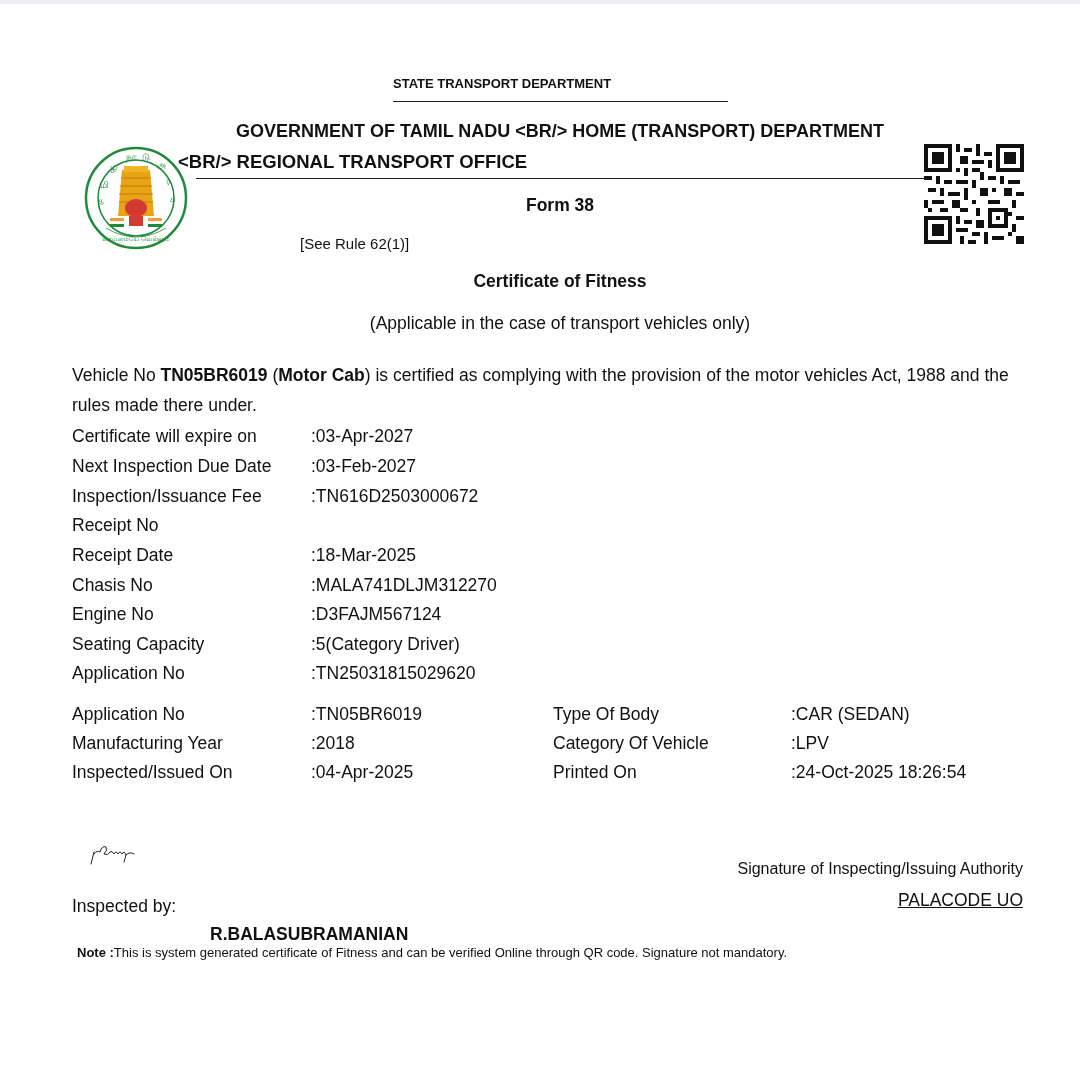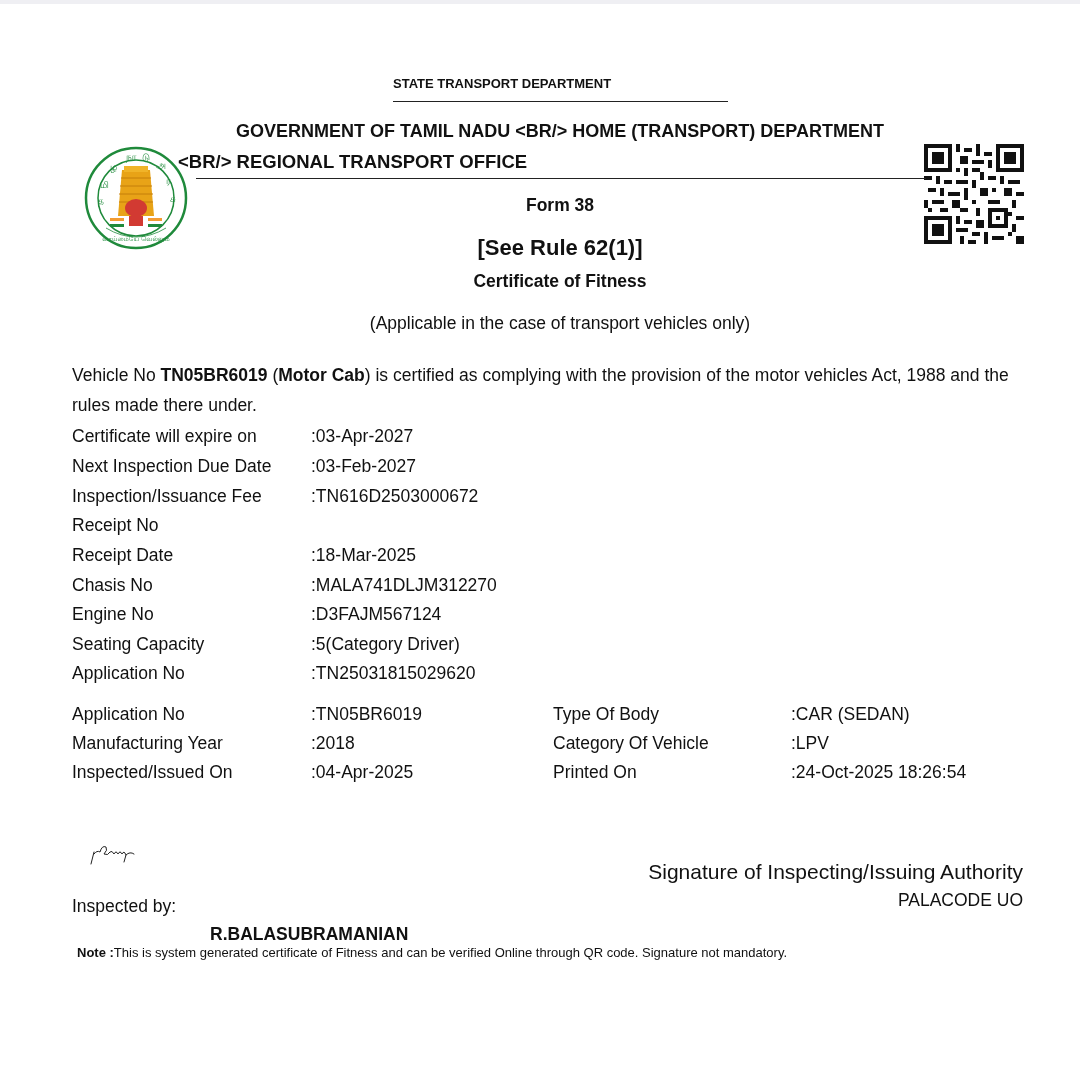--- a/index.html
+++ b/index.html
@@ -11,40 +11,40 @@
   .abs { position: absolute; }
 
   .state-title { left: 393px; top: 76px; font-size: 13px; font-weight: bold; letter-spacing: 0; }
   .state-underline { left: 393px; top: 101px; width: 335px; height: 1px; background: #222; }
 
   .gov-line1 { left: 190px; top: 121px; width: 740px; font-size: 18px; font-weight: bold; text-align: center; }
   .gov-line2 { left: 178px; top: 151px; width: 740px; font-size: 18.5px; font-weight: bold; text-align: left; }
   .gov-rule { left: 196px; top: 178px; width: 730px; height: 1px; background: #222; }
 
   .form-no { left: 300px; top: 195px; width: 520px; font-size: 17.5px; font-weight: bold; text-align: center; }
-  .rule { left: 300px; top: 235px; width: 520px; font-size: 22px; font-weight: bold; text-align: center; }
+  .rule { left: 300px; top: 235px; width: 520px; font-size: 15px; font-weight: normal; }
   .cert-title { left: 300px; top: 271px; width: 520px; font-size: 17.5px; font-weight: bold; text-align: center; }
   .applicable { left: 200px; top: 313px; width: 720px; font-size: 17.5px; font-weight: normal; text-align: center; }
 
   .emblem { left: 84px; top: 146px; width: 104px; height: 104px; }
   .qr { left: 922px; top: 144px; width: 103px; height: 100px; }
 
   .intro { left: 72px; top: 360px; width: 950px; font-size: 17.5px; line-height: 30px; }
 
   .row { position: absolute; font-size: 17.5px; white-space: nowrap; }
   .lbl { position: absolute; left: 72px; }
   .val { position: absolute; left: 311px; }
   .lbl2 { position: absolute; left: 553px; }
   .val2 { position: absolute; left: 791px; }
 
   .signature { left: 88px; top: 842px; width: 60px; height: 24px; }
   .inspected-lbl { left: 72px; top: 896px; font-size: 17.5px; }
   .inspected-name { left: 210px; top: 896px; font-size: 17.5px; font-weight: bold; margin-top: 28px; }
-  .sig-auth { right: 57px; top: 860px; font-size: 21px; text-align: left; }
-  .office { right: 57px; top: 890px; font-size: 17.5px; text-align: right; }
+  .sig-auth { right: 57px; top: 860px; font-size: 16px; text-align: left; }
+  .office { right: 57px; top: 890px; font-size: 17.5px; text-align: right; text-decoration: underline; }
 
   .note { left: 77px; top: 937px; width: 950px; font-size: 13px; line-height: 31px; }
 </style>
 </head>
 <body>
 
 <div class="topbar"></div>
 
 <svg class="abs emblem" viewBox="0 0 104 104">
   <circle cx="52" cy="52" r="50" fill="#fff" stroke="#1f8a3b" stroke-width="2.5"></circle>

